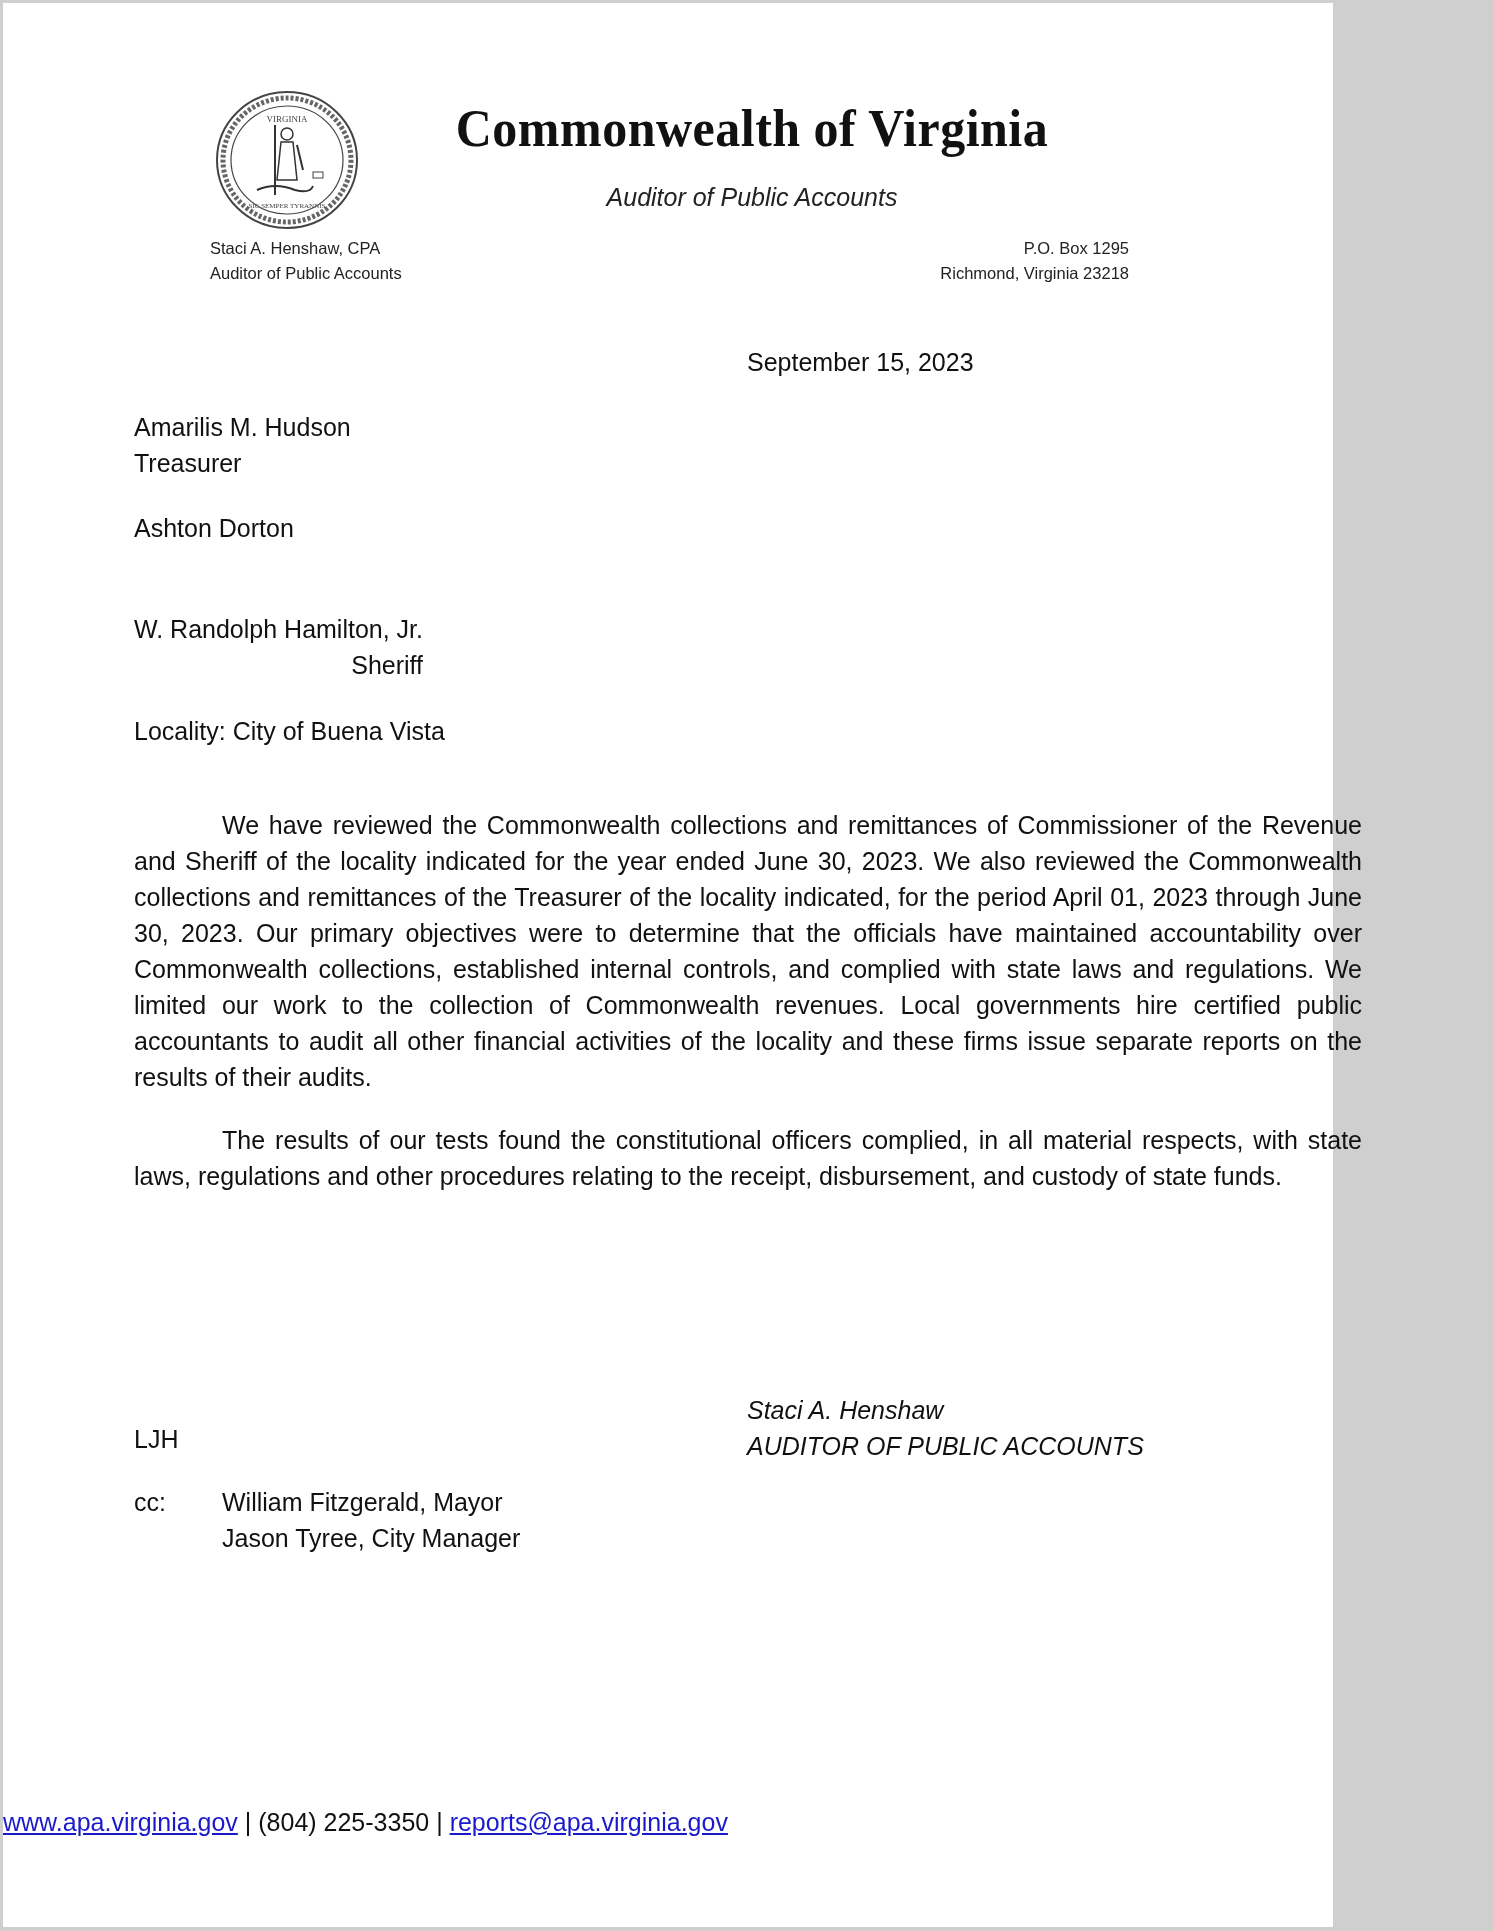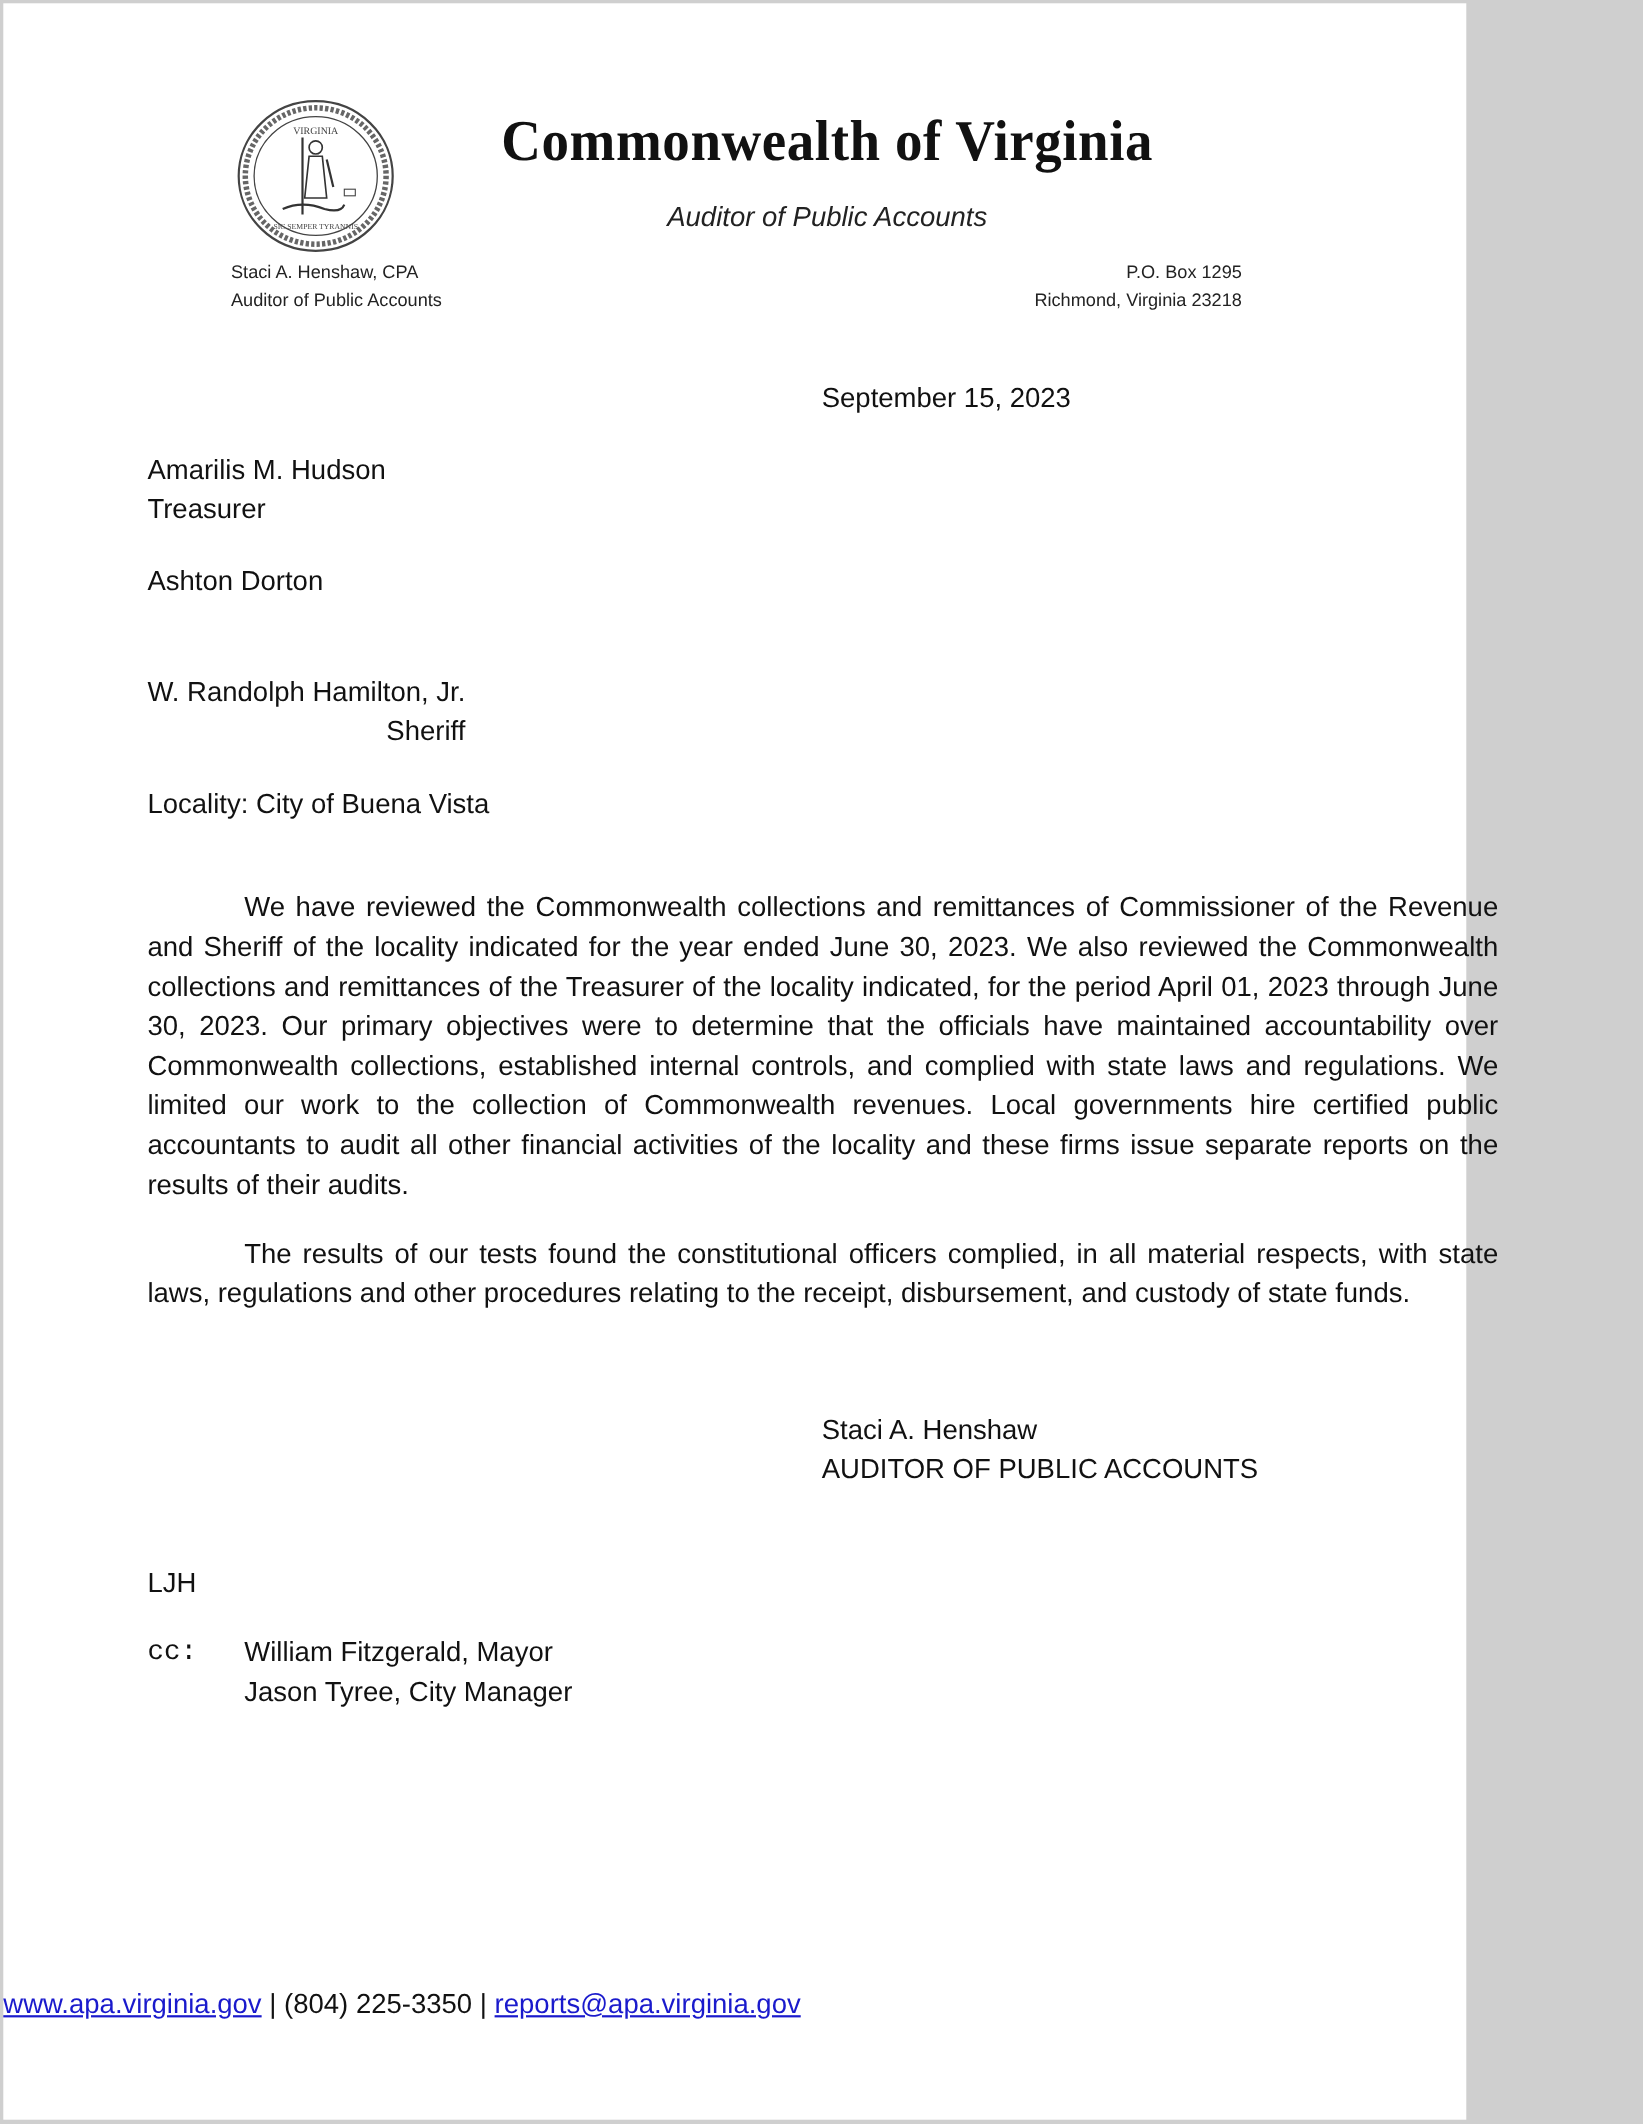--- a/index.html
+++ b/index.html
@@ -28,21 +28,21 @@
   .hdr-right { right: 204px; top: 233px; text-align: right; }
   .txt { font-size: 25px; line-height: 36px; color: #111; }
   .date { left: 744px; top: 341px; }
   .addr { left: 131px; }
   .body-para {
     position: absolute; left: 131px; width: 1228px;
     font-size: 25px; line-height: 36px; text-align: justify; color: #111;
   }
   .body-para .indent { display: inline-block; width: 88px; }
   .sig { left: 744px; }
-  .cc-label { left: 131px; font-family: Liberation Mono, monospace; }
+  .cc-label { left: 131px; }
   .cc-name { left: 219px; }
   .footer {
     position: absolute; left: 0; width: 1487px; top: 1805px; text-align: left;
     font-size: 25px; color: #111;
   }
   .footer a { color: #1a1acc; text-decoration: underline; }
 </style>
 </head>
 <body>
 
@@ -87,21 +87,21 @@
   </div>
   <div class="abs txt addr" style="top:608px;text-align:right;">
     <div>W. Randolph Hamilton, Jr.</div>
     <div>Sheriff</div>
   </div>
   <div class="abs txt addr" style="top:710px;">Locality: City of Buena Vista</div>
 
   <div class="body-para" style="top:804px;"><span class="indent"></span><span>We have reviewed the Commonwealth collections and remittances of Commissioner of the Revenue and Sheriff of the locality indicated for the year ended June 30, 2023.  We also reviewed the Commonwealth collections and remittances of the Treasurer of the locality indicated, for the period April 01, 2023 through June 30, 2023.  Our primary objectives were to determine that the officials have maintained accountability over Commonwealth collections, established internal controls, and complied with state laws and regulations.  We limited our work to the collection of Commonwealth revenues. Local governments hire certified public accountants to audit all other financial activities of the locality and these firms issue separate reports on the results of their audits.</span></div>
   <div class="body-para" style="top:1119px;"><span class="indent"></span><span>The results of our tests found the constitutional officers complied, in all material respects, with state laws, regulations and other procedures relating to the receipt, disbursement, and custody of state funds.</span></div>
 
-  <div class="abs txt sig" style="top:1279px;">
+  <div class="abs txt sig" style="top:1389px;font-style:italic;">
     <div>Staci A. Henshaw</div>
     <div>AUDITOR OF PUBLIC ACCOUNTS</div>
   </div>
 
   <div class="abs txt" style="left:131px; top:1418px;">LJH</div>
 
   <div class="abs txt cc-label" style="top:1481px;">cc:</div>
   <div class="abs txt cc-name" style="top:1481px;">
     <div>William Fitzgerald, Mayor</div>
     <div>Jason Tyree, City Manager</div>

